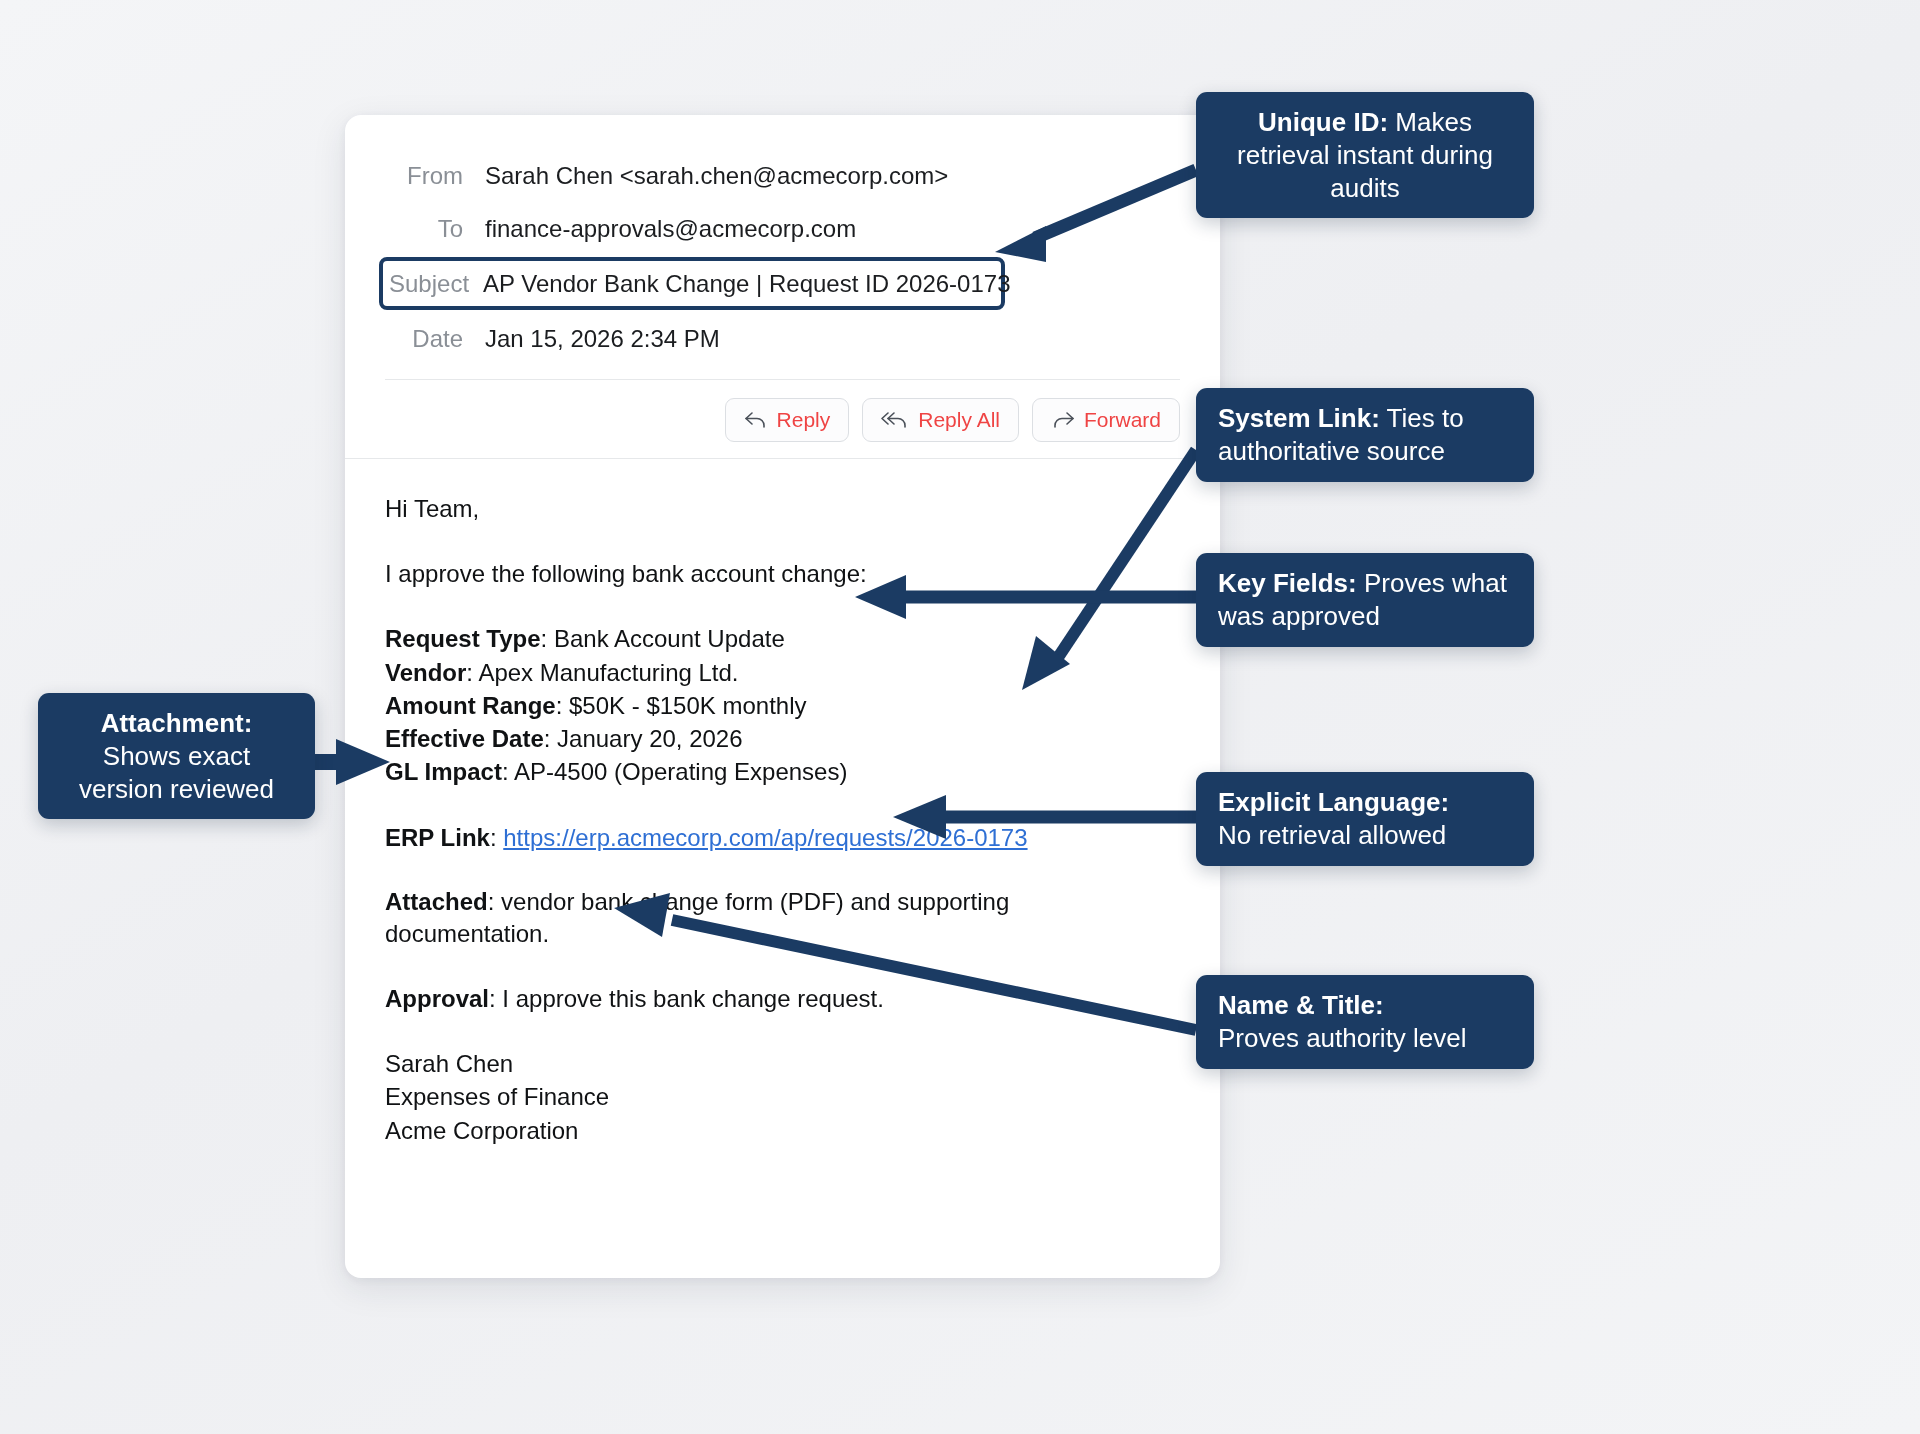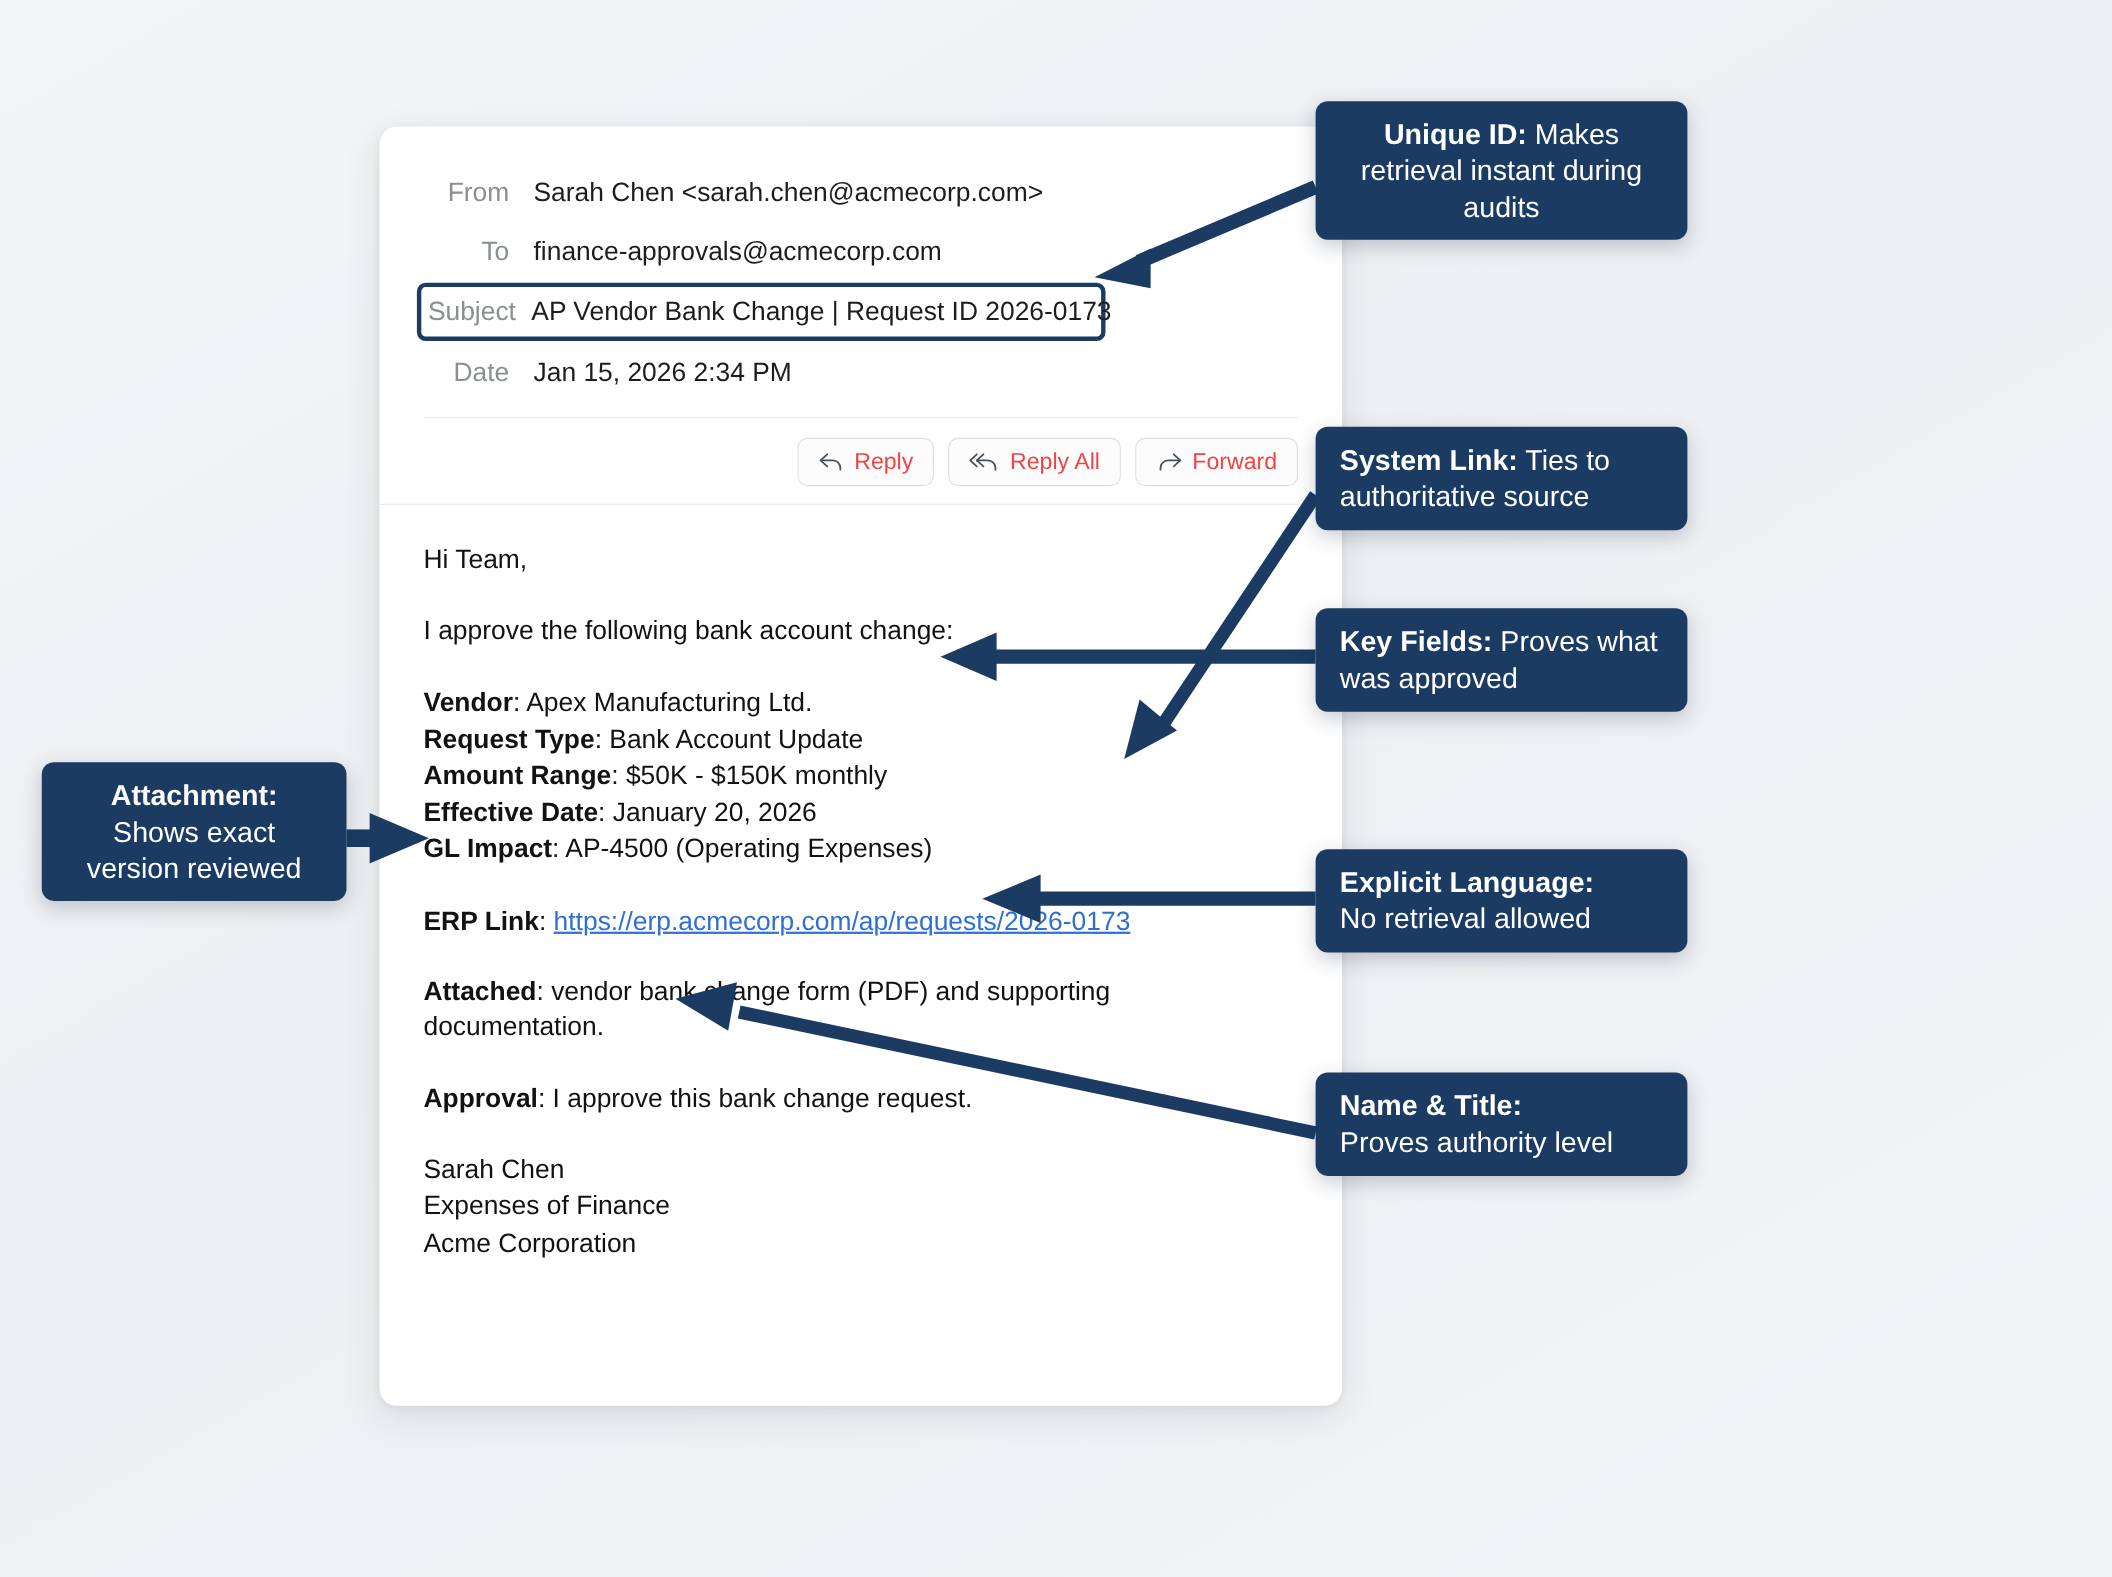--- a/index.html
+++ b/index.html
@@ -143,22 +143,22 @@
       </div>
     </div>
 
     <div class="divider2"></div>
 
     <div class="body">
       <div class="p">Hi Team,</div>
       <div class="p">I approve the following bank account change:</div>
 
       <div class="fields">
+        <div><b>Request Type</b><span>: </span><span>Bank Account Update</span></div>
         <div><b>Vendor</b><span>: </span><span>Apex Manufacturing Ltd.</span></div>
-        <div><b>Request Type</b><span>: </span><span>Bank Account Update</span></div>
         <div><b>Amount Range</b><span>: </span><span>$50K - $150K monthly</span></div>
         <div><b>Effective Date</b><span>: </span><span>January 20, 2026</span></div>
         <div><b>GL Impact</b><span>: </span><span>AP-4500 (Operating Expenses)</span></div>
       </div>
 
       <div class="p">
         <b>ERP Link</b><span>: </span><a class="erp-link" href="#">https://erp.acmecorp.com/ap/requests/2026-0173</a>
       </div>
 
       <div class="p">

